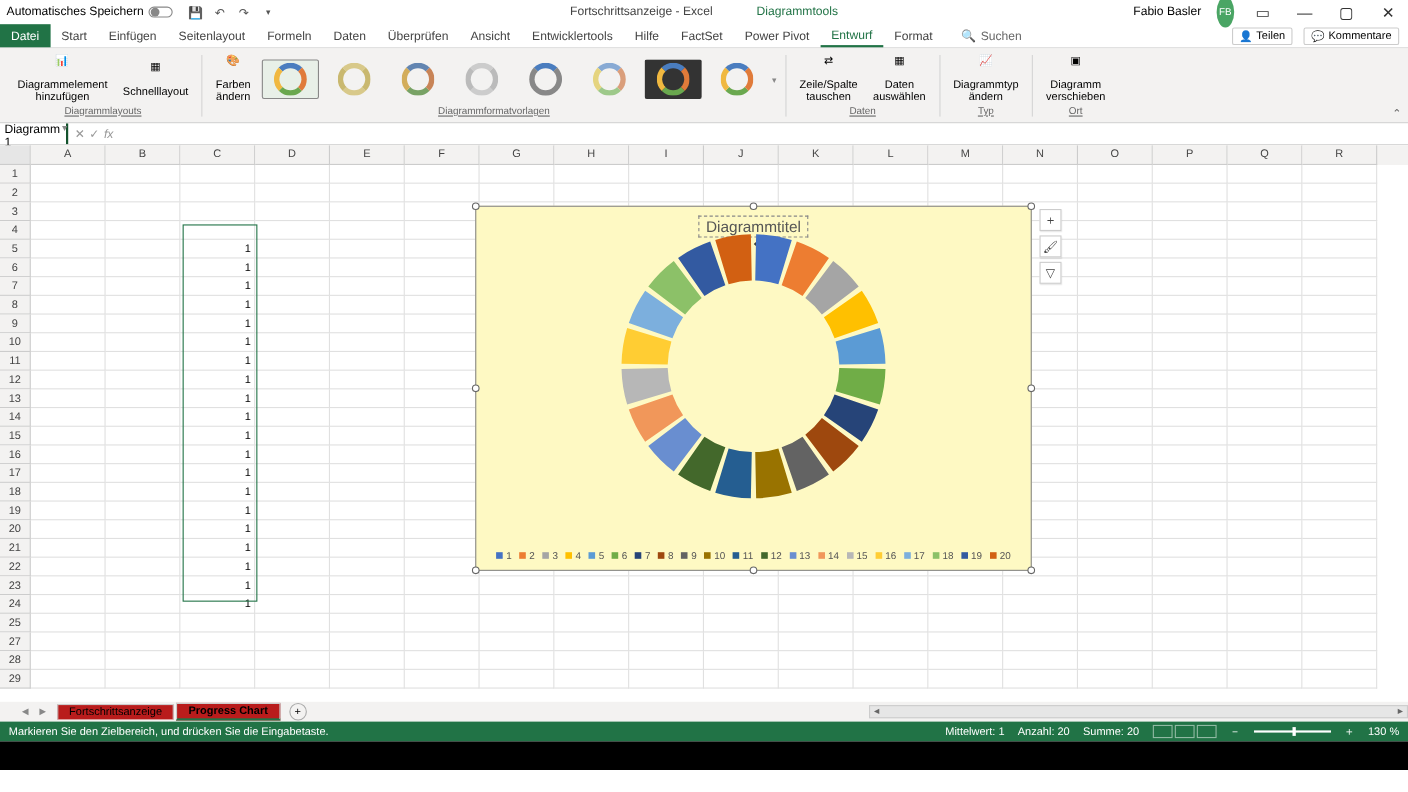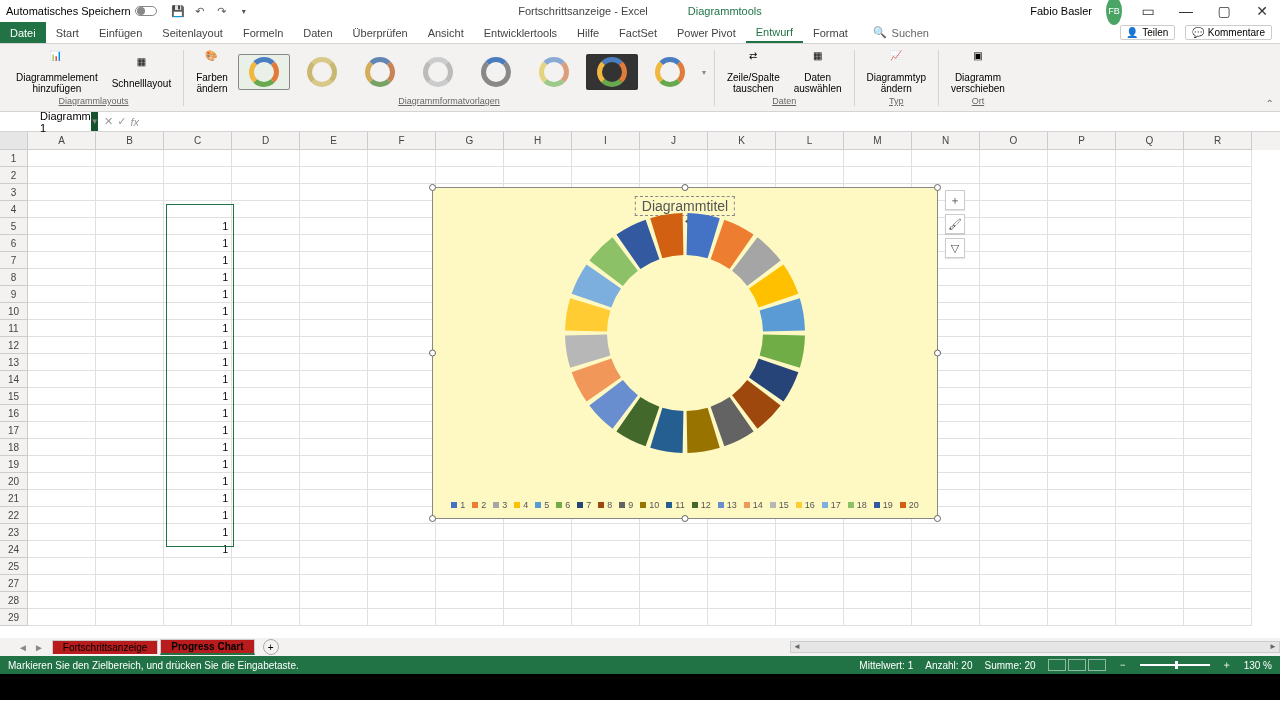--- a/index.html
+++ b/index.html
@@ -44,21 +44,21 @@
 .donut-c { border-color: #4a7dbf #e07b3a #6aa84f #f0b840; opacity: 0.8; filter: brightness(0.85); }
 .donut-d { border-color: #ccc #bbb #ccc #bbb; }
 .donut-e { border-color: #4a7dbf #888 #888 #888; }
 .donut-f { border-color: #5b8dc9 #d07b4a #7ab85f #e0c850; opacity: 0.7; }
 .donut-g { border-color: #4a7dbf #e07b3a #6aa84f #f0b840; }
 .style-dark { background: #333; }
 .collapse-ribbon { position: absolute; right: 6px; bottom: 2px; font-size: 10px; color: #666; }
 
 
 .formula-bar { height: 20px; display: flex; align-items: center; border-bottom: 1px solid #d4d4d4; font-size: 11px; }
-.name-box { width: 62px; border-right: 7px solid #14532d; padding: 0 4px; display: flex; align-items: center; justify-content: space-between; height: 100%; margin-left: 36px; }
+.name-box { width: 62px; border-right: 2px solid #14532d; padding: 0 4px; display: flex; justify-content: space-between; height: 100%; }
 .name-box .dd { font-size: 8px; color: #888; }
 .fx-controls { display: flex; gap: 4px; padding: 0 6px; color: #999; align-items: center; }
 .fx-input { flex: 1; padding: 0 6px; }
 
 
 .grid-wrap { position: relative; height: 506px; overflow: hidden; }
 .col-headers { display: flex; height: 18px; background: #f3f2f1; }
 .select-all { width: 28px; border-right: 1px solid #ccc; border-bottom: 1px solid #ccc; background: #e6e6e6; }
 .col-h { border-right: 1px solid #ccc; border-bottom: 1px solid #ccc; display: flex; align-items: center; justify-content: center; font-size: 10px; color: #444; background: #f3f2f1; }
 .rows { display: flex; flex-direction: column; }

